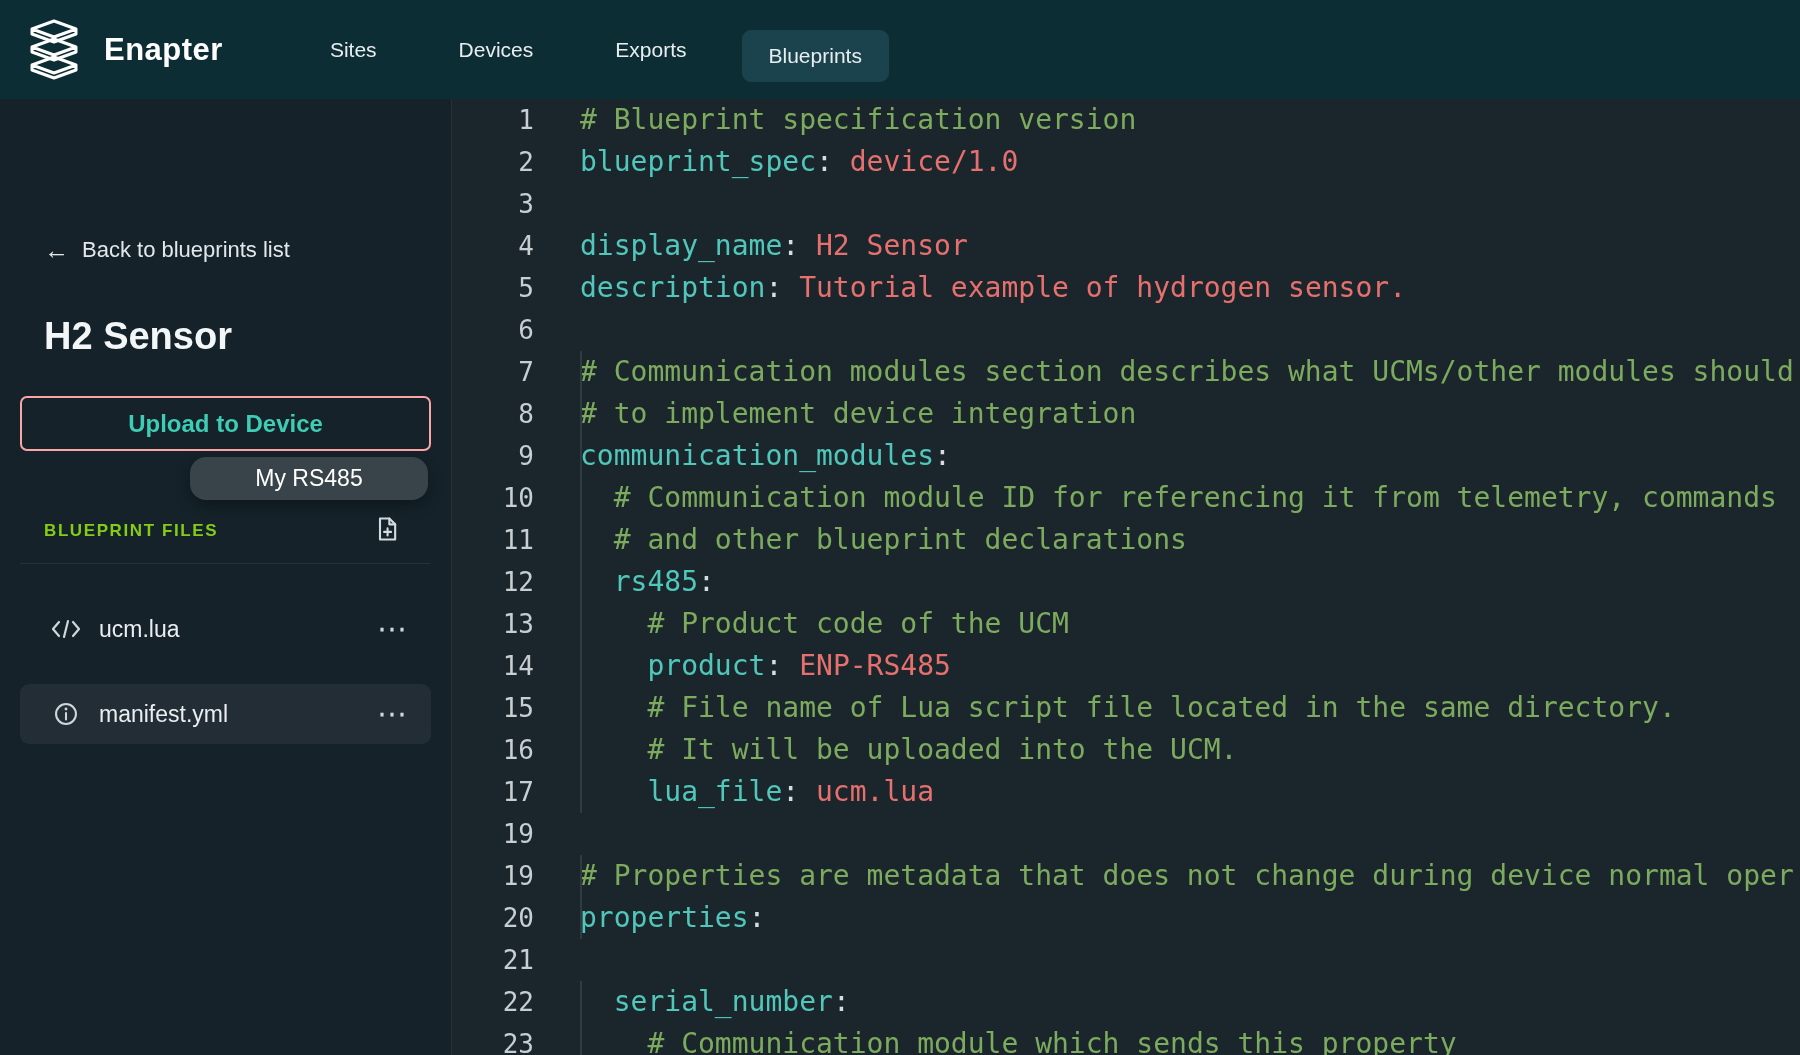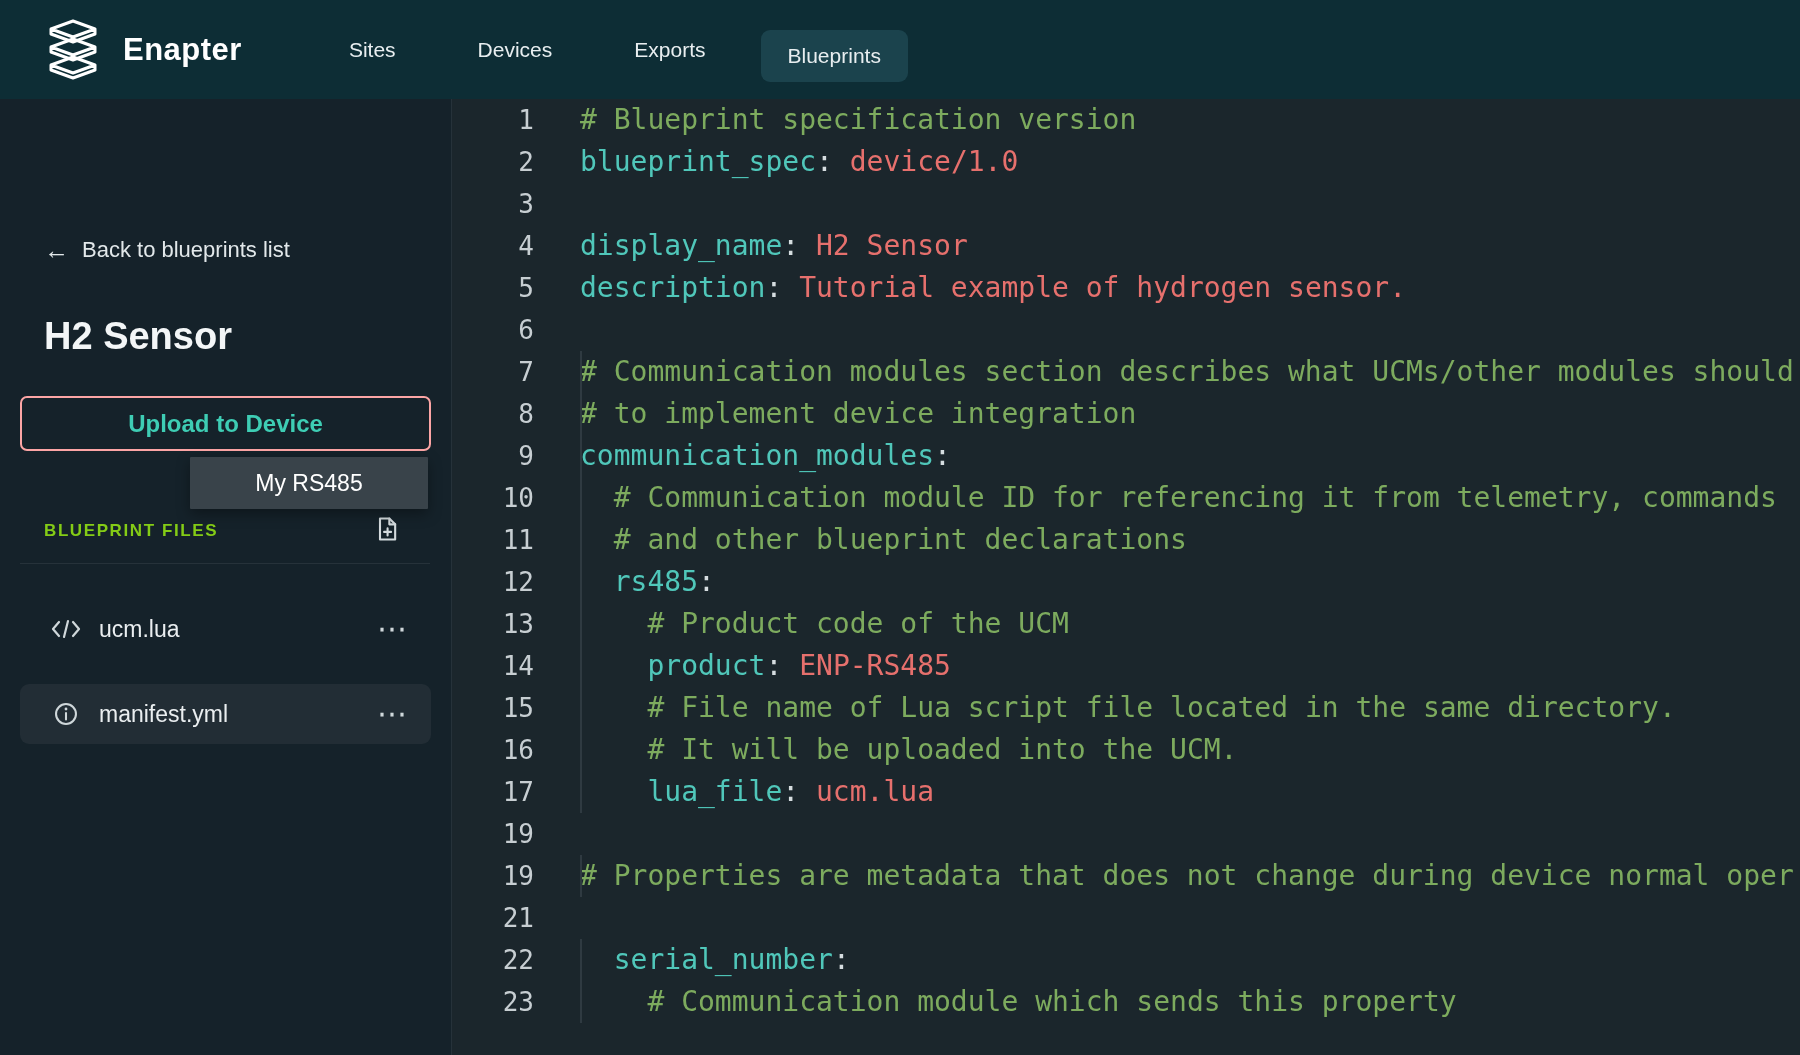--- a/index.html
+++ b/index.html
@@ -6,21 +6,21 @@
   html,body {
     width:1800px; height:1055px; overflow:hidden;
     background:#1b262c;
     font-family:"Liberation Sans", sans-serif;
   }
 
   
   .header {
     position:absolute; top:0; left:0; width:1800px; height:99px;
     background:#0d2d35; display:flex; align-items:center;
-    padding-left:41px; z-index:30;
+    padding-left:22px; z-index:30;
   }
   .brand { display:flex; align-items:center; cursor:pointer; }
   .brand svg { display:block; }
   .brand-name { color:#ffffff; font-size:31px; font-weight:bold; margin-left:18px; letter-spacing:.5px; }
   .nav { display:flex; margin-left:80px; gap:28px; align-items:center; }
   .nav-item {
     height:52px; line-height:52px; padding:0 27px;
     color:#e8eef0; font-size:21px; font-weight:500;
     border-radius:9px; cursor:pointer; white-space:nowrap;
   }
@@ -38,22 +38,22 @@
   }
   .back-arrow { font-size:25px; line-height:22px; }
   .sb-title { position:absolute; left:44px; top:216px; font-size:38px; font-weight:bold; color:#f3f6f7; }
   .upload-btn {
     position:absolute; left:20px; top:297px; width:411px; height:55px;
     border:2px solid #fca5a5; border-radius:7px; background:transparent;
     color:#3ecdb4; font-size:24px; font-weight:bold;
     font-family:"Liberation Sans", sans-serif; cursor:pointer;
   }
   .device-tooltip {
-    position:absolute; left:190px; top:358px; width:238px; height:52px;
-    background:#39434a; border-radius:1px; color:#ffffff; font-size:23px;
+    position:absolute; left:190px; top:358px; width:238px; height:43px;
+    background:#39434a; border-radius:16px; color:#ffffff; font-size:23px;
     display:flex; align-items:center; justify-content:center;
     box-shadow:0 5px 14px rgba(0,0,0,.35); z-index:26; cursor:pointer;
   }
   .files-header {
     position:absolute; left:44px; top:422px;
     font-size:17px; font-weight:bold; color:#84cc16; letter-spacing:1.6px;
   }
   .add-file-btn {
     position:absolute; left:369px; top:413px; width:36px; height:36px;
     display:flex; align-items:center; justify-content:center;
@@ -242,20 +242,24 @@
       </div>
       <div class="cl">
         <span class="ln">19</span>
         <span class="lc"></span>
       </div>
       <div class="cl guide">
         <span class="ln">19</span>
         <span class="lc"><span class="tok-c"># Properties are metadata that does not change during device normal oper</span></span>
       </div>
       <div class="cl guide">
+        <span class="ln">20</span>
+        <span class="lc"><span class="tok-k">properties</span><span class="tok-p">:</span></span>
+      </div>
+      <div class="cl guide">
         <span class="ln">21</span>
       </div>
       <div class="cl guide">
         <span class="ln">22</span>
         <span class="lc"><span class="tok-p">  </span><span class="tok-k">serial_number</span><span class="tok-p">:</span></span>
       </div>
       <div class="cl guide">
         <span class="ln">23</span>
         <span class="lc"><span class="tok-p">    </span><span class="tok-c"># Communication module which sends this property</span></span>
       </div>

